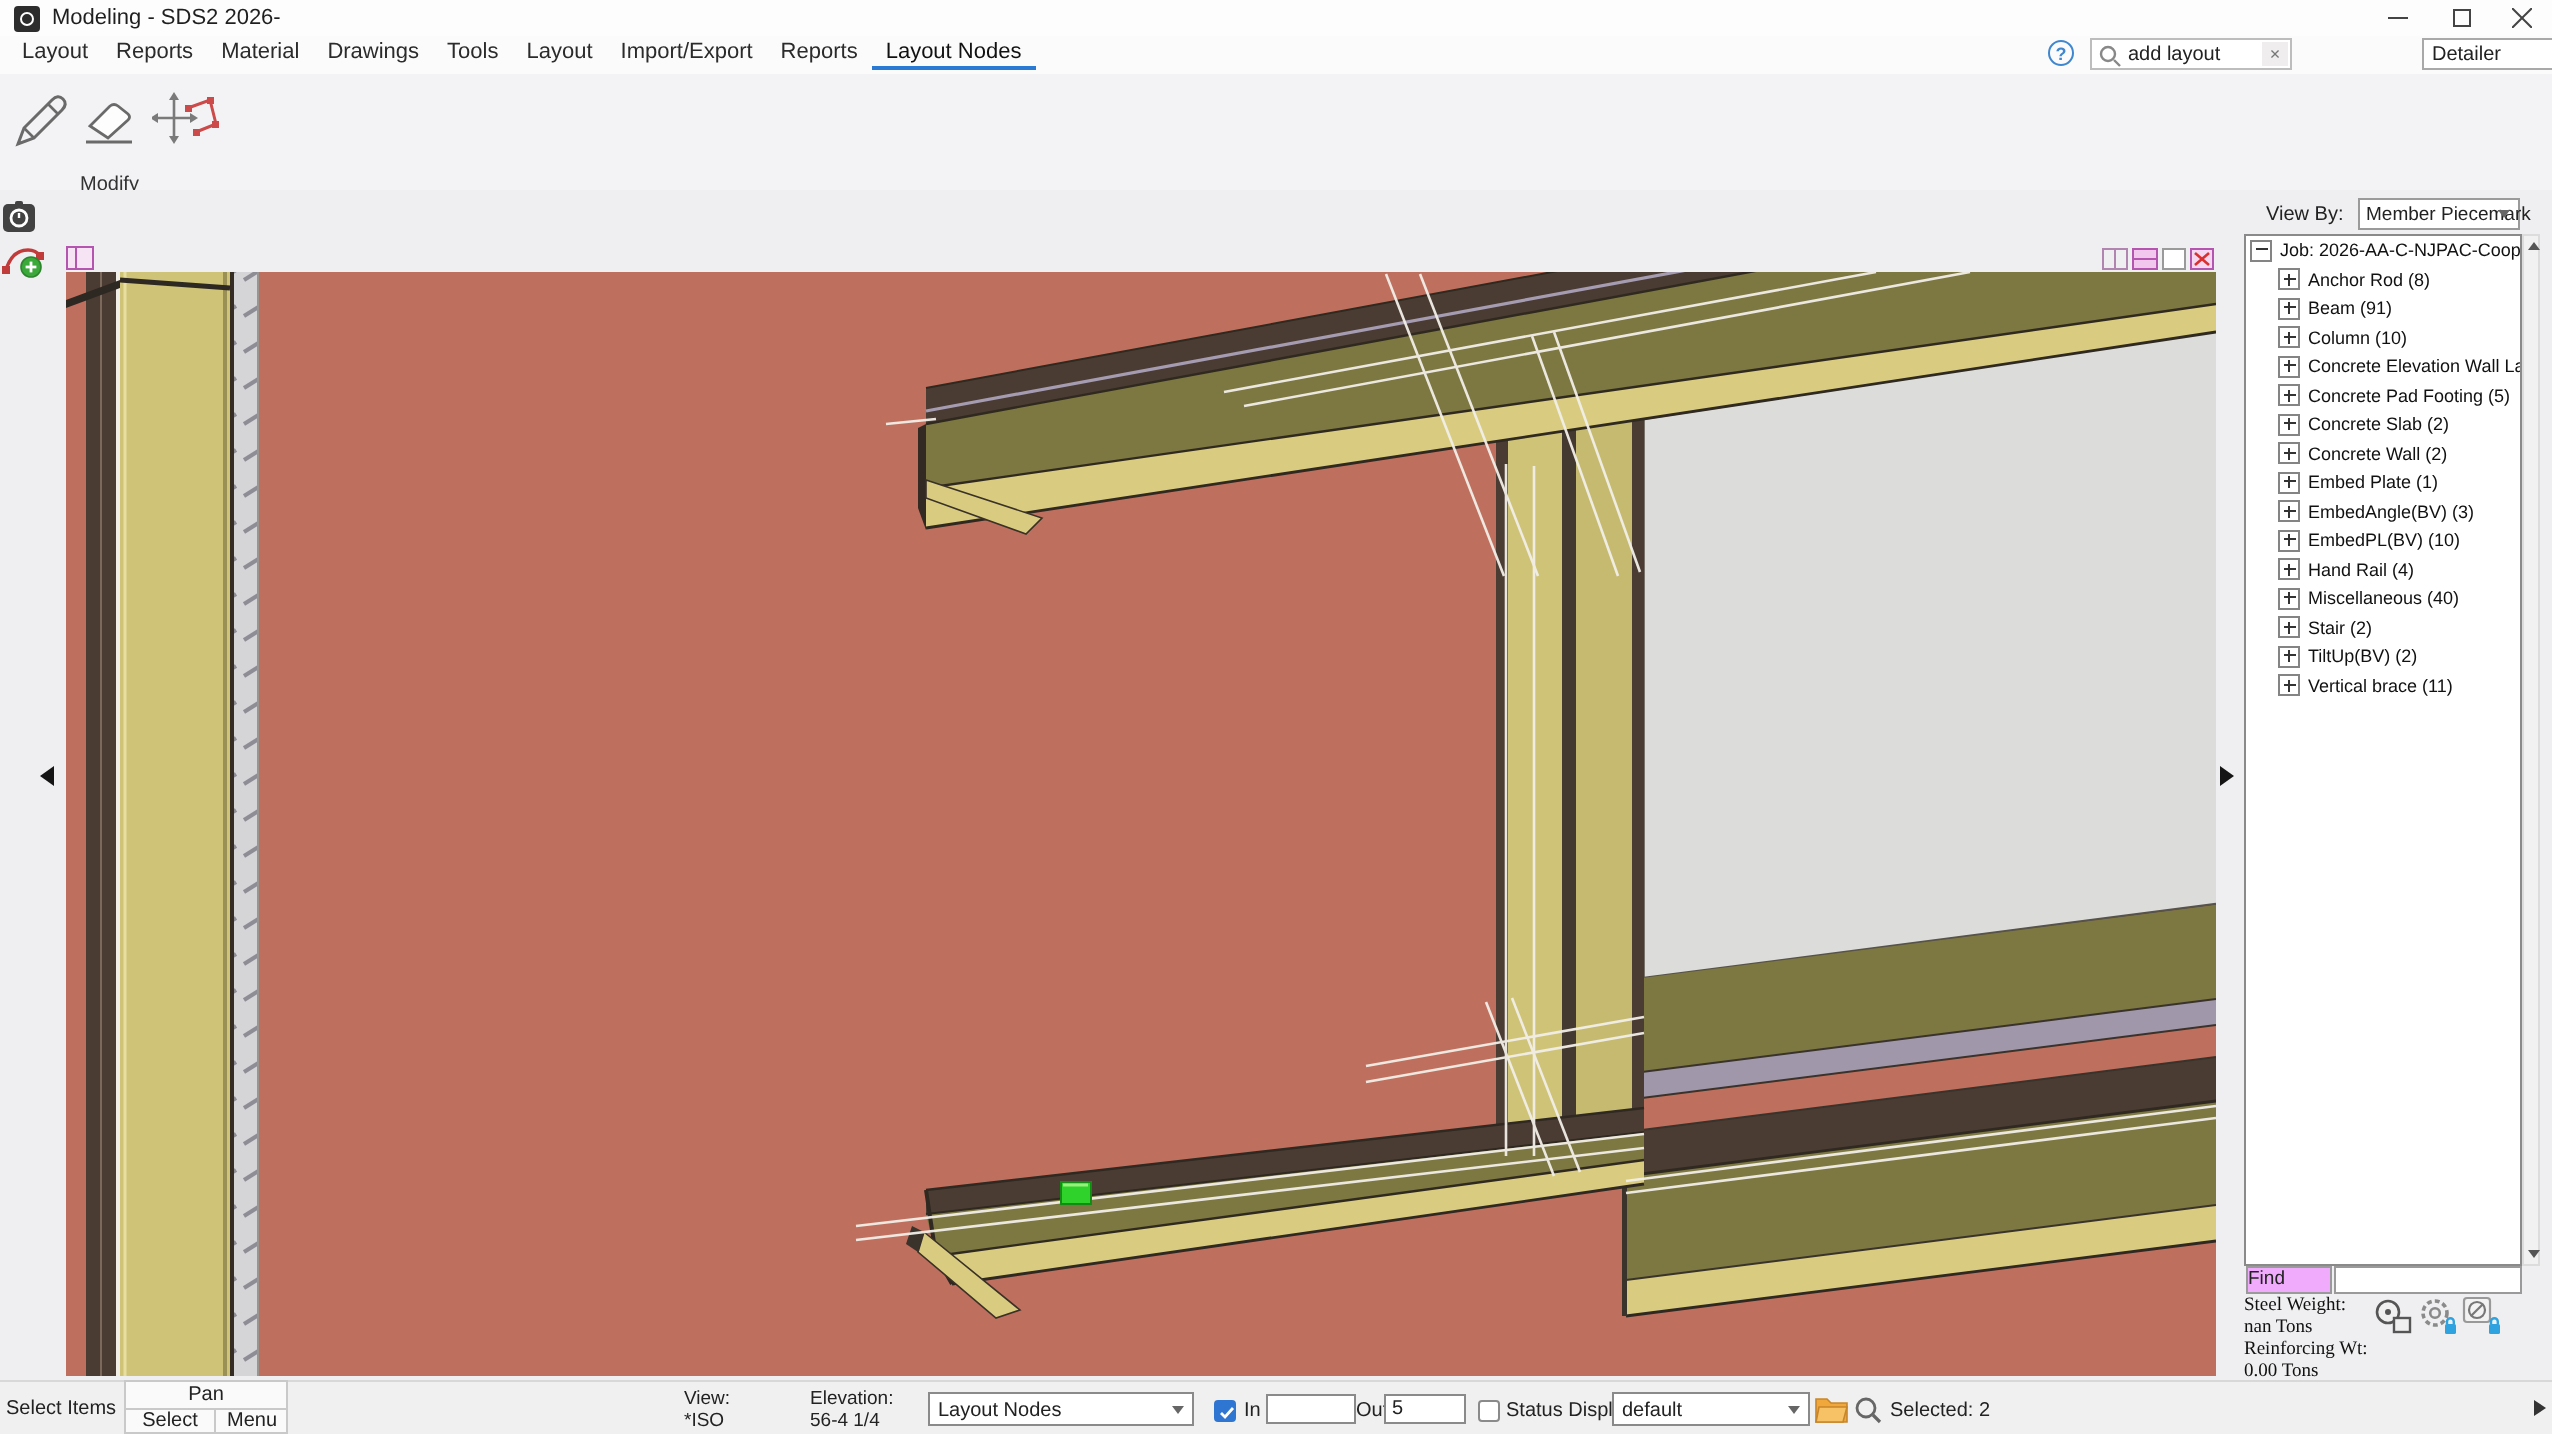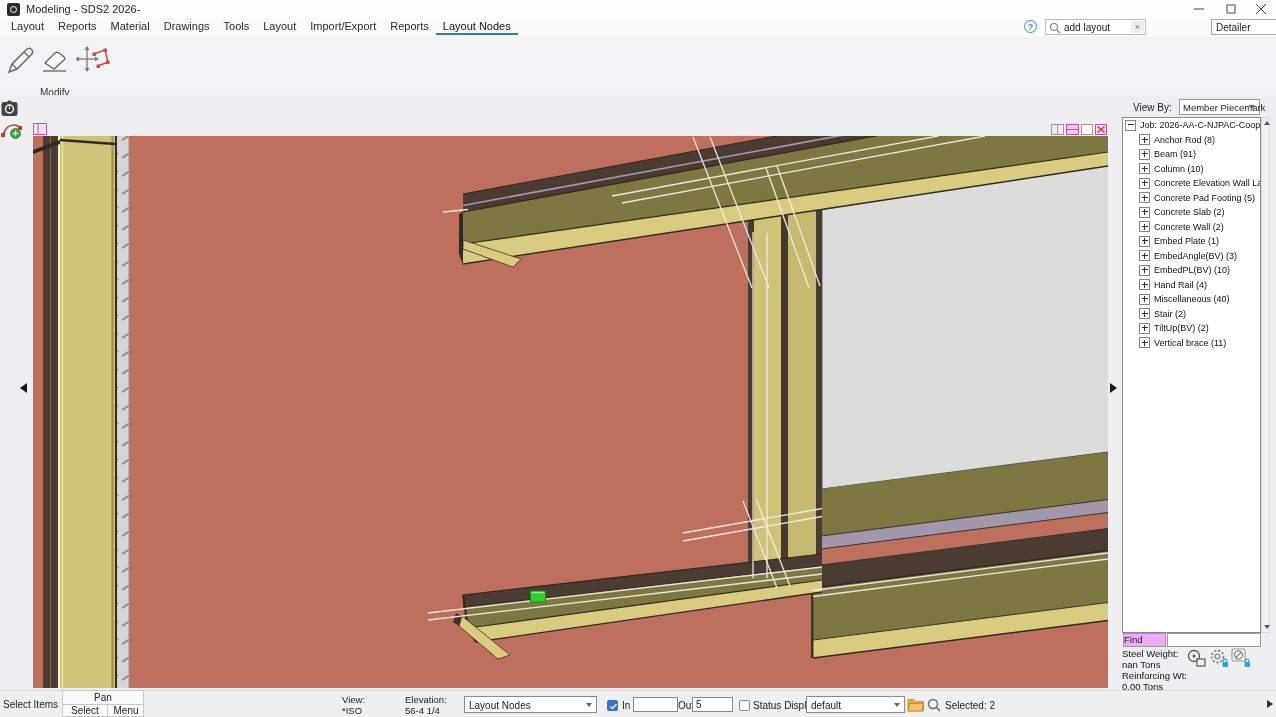--- a/index.html
+++ b/index.html
@@ -53,21 +53,21 @@
   .pm{width:9px;height:9px;border:1px solid #848484;background:#fff;position:relative;display:inline-block;flex:none;box-sizing:content-box;margin-right:4px;}
   .pm::before{content:'';position:absolute;left:1.5px;right:1.5px;top:3.5px;height:1px;background:#333;}
   .pm.plus::after{content:'';position:absolute;top:1.5px;bottom:1.5px;left:3.5px;width:1px;background:#333;}
   .tree-label{font-size:9px;color:#111;}
   #tree-scroll{position:absolute;left:1261px;top:22px;width:9px;height:516px;background:#f1f1f1;border:1px solid #dcdcdc;box-sizing:border-box;}
   .sb-up{position:absolute;left:2px;top:3px;width:0;height:0;border-left:3px solid transparent;border-right:3px solid transparent;border-bottom:4px solid #555;}
   .sb-dn{position:absolute;left:2px;bottom:3px;width:0;height:0;border-left:3px solid transparent;border-right:3px solid transparent;border-top:4px solid #555;}
   #find-btn{position:absolute;left:1123px;top:538px;width:43px;height:14px;background:#f0abfc;border:1px solid #9a9a9a;box-sizing:border-box;
     font-size:9.5px;color:#222;line-height:12px;}
   #find-input{position:absolute;left:1167px;top:538px;width:94px;height:14px;background:#fff;border:1px solid #9a9a9a;box-sizing:border-box;}
-  .wt{position:absolute;left:1122px;font-size:9.5px;color:#111;white-space:nowrap;}
+  .wt{position:absolute;left:1122px;font-size:9.5px;color:#111;white-space:nowrap;font-family:Liberation Serif, serif;}
 
   
   #statusbar{position:absolute;left:0;top:690px;width:1276px;height:27px;background:#f0f0f0;border-top:1px solid #d8d8d8;box-sizing:border-box;}
   .sb-label{position:absolute;font-size:10px;color:#222;white-space:nowrap;}
   #hintbox{position:absolute;left:62px;top:-1px;width:82px;height:27px;background:#fafafa;border:1px solid #c9c9c9;box-sizing:border-box;}
   #hint-pan{position:absolute;left:0;top:1px;width:100%;text-align:center;font-size:10px;color:#222;}
   #hintbox .hline{position:absolute;left:0;top:13px;width:100%;height:1px;background:#c9c9c9;}
   #hintbox .vline{position:absolute;left:44px;top:13px;width:1px;height:13px;background:#c9c9c9;}
   #hint-select{position:absolute;left:0;top:14px;width:44px;text-align:center;font-size:10px;color:#222;}
   #hint-menu{position:absolute;left:45px;top:14px;width:36px;text-align:center;font-size:10px;color:#222;}

